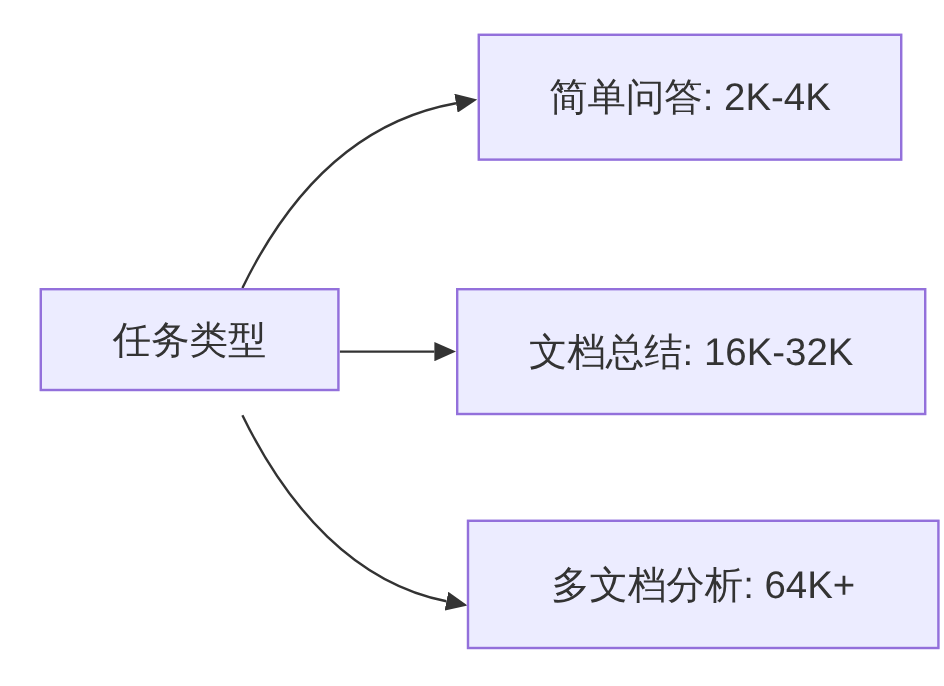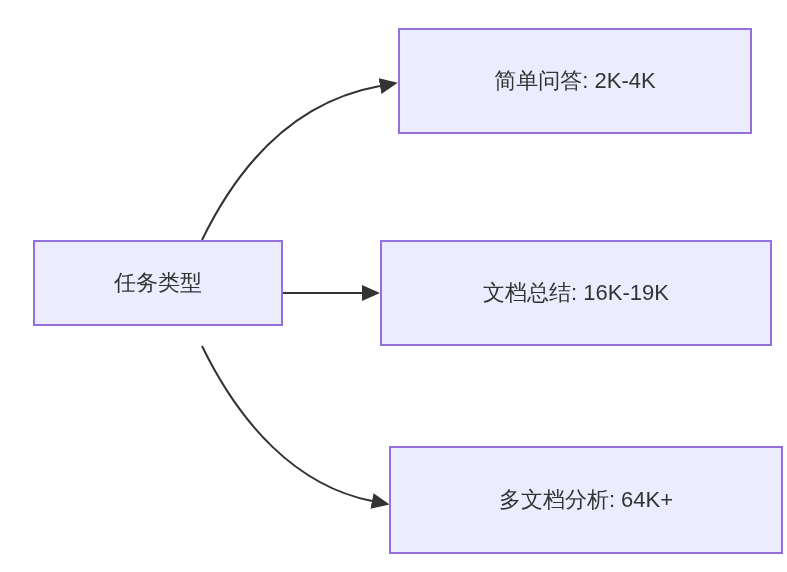--- a/index.html
+++ b/index.html
@@ -32,21 +32,21 @@
   }
   .node {
     position: absolute;
     box-sizing: border-box;
     background: var(--node-fill, #ECECFF);
     border: 2px solid var(--node-border, #9370DB);
     color: var(--text, #333333);
     display: flex;
     align-items: center;
     justify-content: center;
-    font-size: 22px;
+    font-size: 32px;
     line-height: 1.2;
     white-space: nowrap;
     text-align: center;
   }
 </style>
 </head>
 <body>
 
 <div class="canvas">
 
@@ -63,20 +63,20 @@
 
   <div class="node" style="left:33px; top:240px; width:250px; height:86px;">
     <span>任务类型</span>
   </div>
 
   <div class="node" style="left:398px; top:28px; width:354px; height:106px;">
     <span>简单问答: 2K-4K</span>
   </div>
 
   <div class="node" style="left:380px; top:240px; width:392px; height:106px;">
-    <span>文档总结: 16K-19K</span>
+    <span>文档总结: 16K-32K</span>
   </div>
 
-  <div class="node" style="left:389px; top:446px; width:394px; height:108px;">
+  <div class="node" style="left:389px; top:433px; width:394px; height:108px;">
     <span>多文档分析: 64K+</span>
   </div>
 
 </div>
 
 </body></html>

